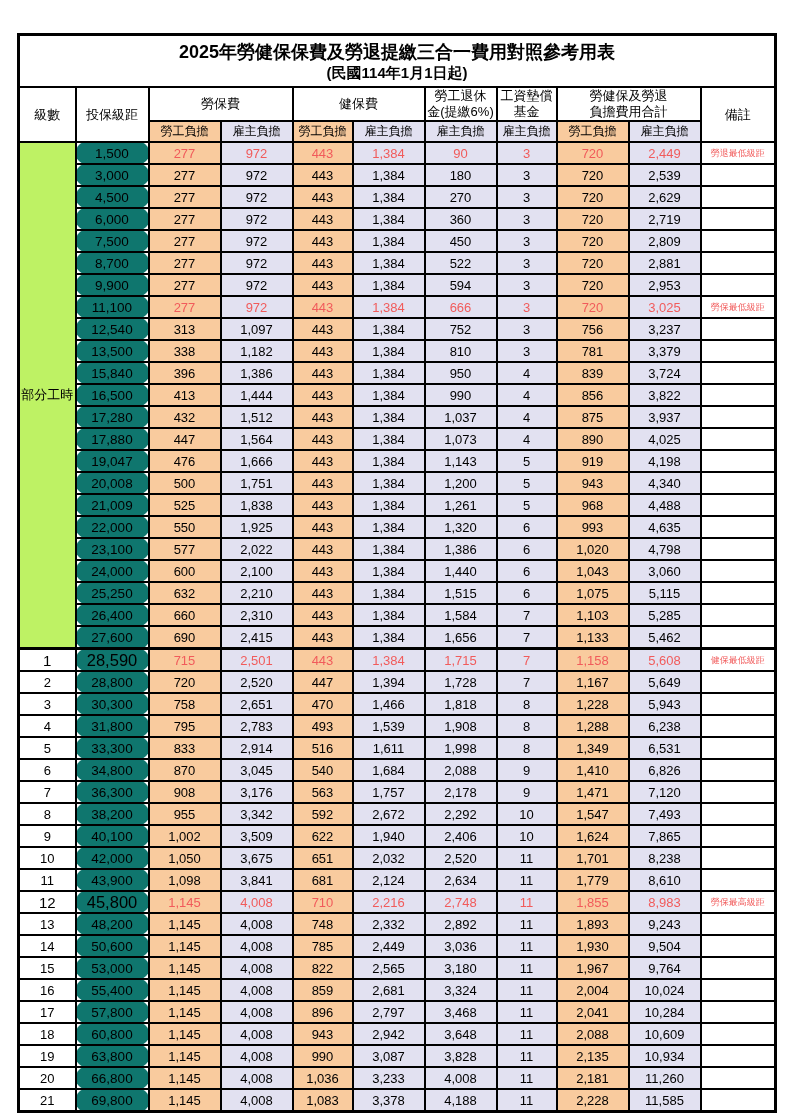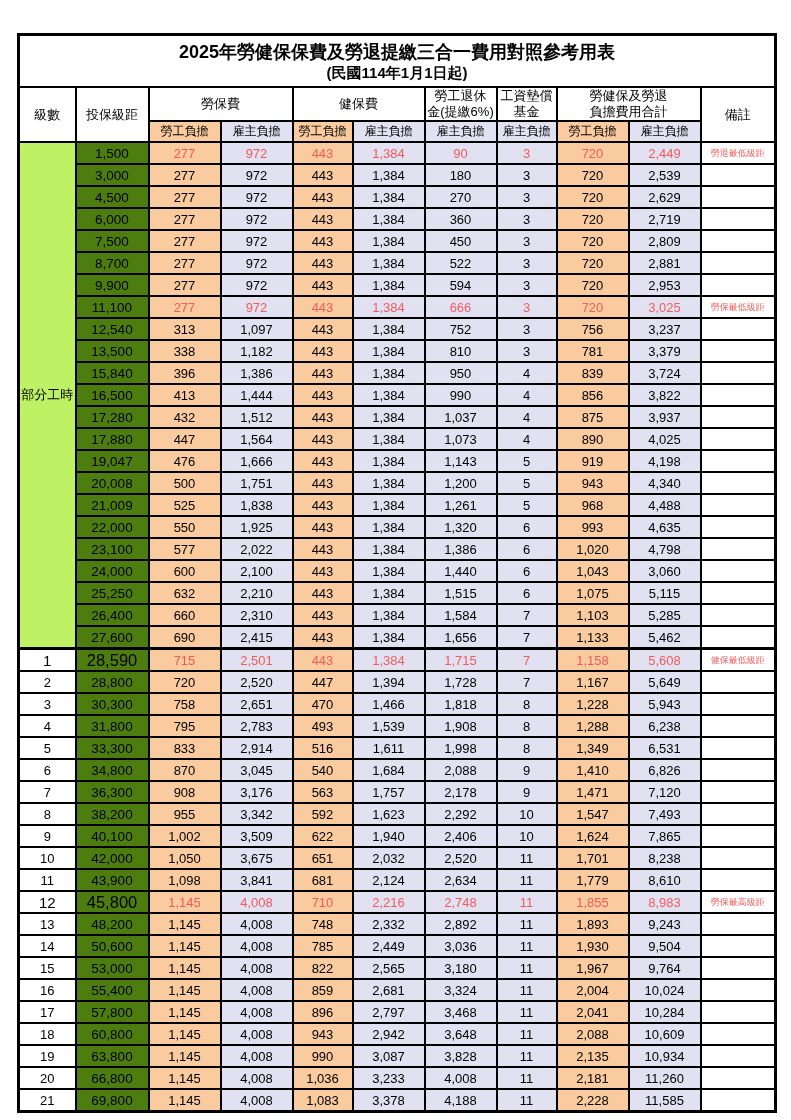--- a/index.html
+++ b/index.html
@@ -18,21 +18,21 @@
     padding:0;overflow:hidden;white-space:nowrap;
   }
   .title-cell{height:50px;background:#fff;}
   .title-line{font-size:18px;font-weight:700;line-height:1.35;}
   .subtitle-line{font-size:15px;font-weight:700;line-height:1.2;}
   .group-row th{height:32px;font-size:13px;font-weight:400;line-height:1.2;background:#fff;}
   .two-line{font-size:12.5px;line-height:1.25;margin-left:16px;}
   .sub-row th{height:19px;font-size:12px;font-weight:400;margin-left:36px;}
   tbody td{height:20px;font-size:13px;font-weight:400;}
   td.level-cell{font-size:13px;background:#fff;}
-  td.salary-cell{font-size:13.5px;background:#4d7c0f;}
+  td.salary-cell{font-size:13.5px;background:#0f766e;border-radius:10px;}
   td.note-cell{font-size:9px;font-weight:400;background:#fff;padding:0 1px;}
   .emp{background:#F9CB9E;}
   .er{background:#E2E1F1;}
   tr.hl td.val{color:#F15B5B;}
   td.note-cell{color:#F15B5B;}
   tr.big td.salary-cell{font-size:16.5px;}
   tr.big td.level-cell{font-size:15px;}
   tr.sep td{border-top:3px solid #000;}
   td.level-merged{font-size:13px;background:#bef264;}
 </style>
@@ -450,21 +450,21 @@
           <td class="emp val">1,471</td>
           <td class="er val">7,120</td>
           <td class="note-cell"></td>
         </tr>
         <tr>
           <td class="level-cell">8</td>
           <td class="salary-cell">38,200</td>
           <td class="emp val">955</td>
           <td class="er val">3,342</td>
           <td class="emp val">592</td>
-          <td class="er val">1,623</td>
+          <td class="er val">2,672</td>
           <td class="er val">2,292</td>
           <td class="er val">10</td>
           <td class="emp val">1,547</td>
           <td class="er val">7,493</td>
           <td class="note-cell"></td>
         </tr>
         <tr>
           <td class="level-cell">9</td>
           <td class="salary-cell">40,100</td>
           <td class="emp val">1,002</td>

